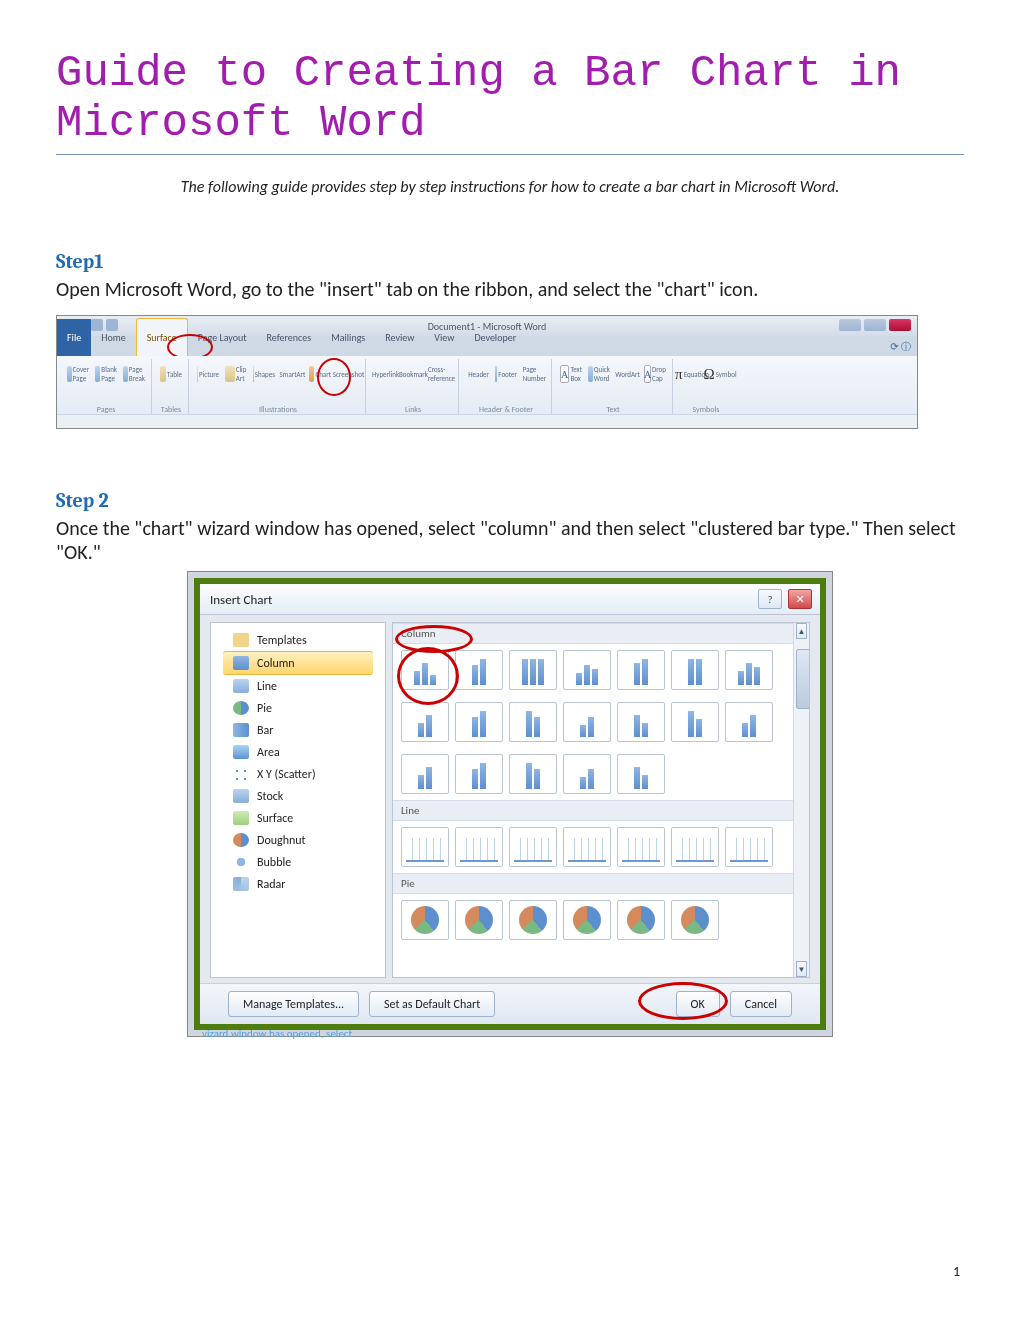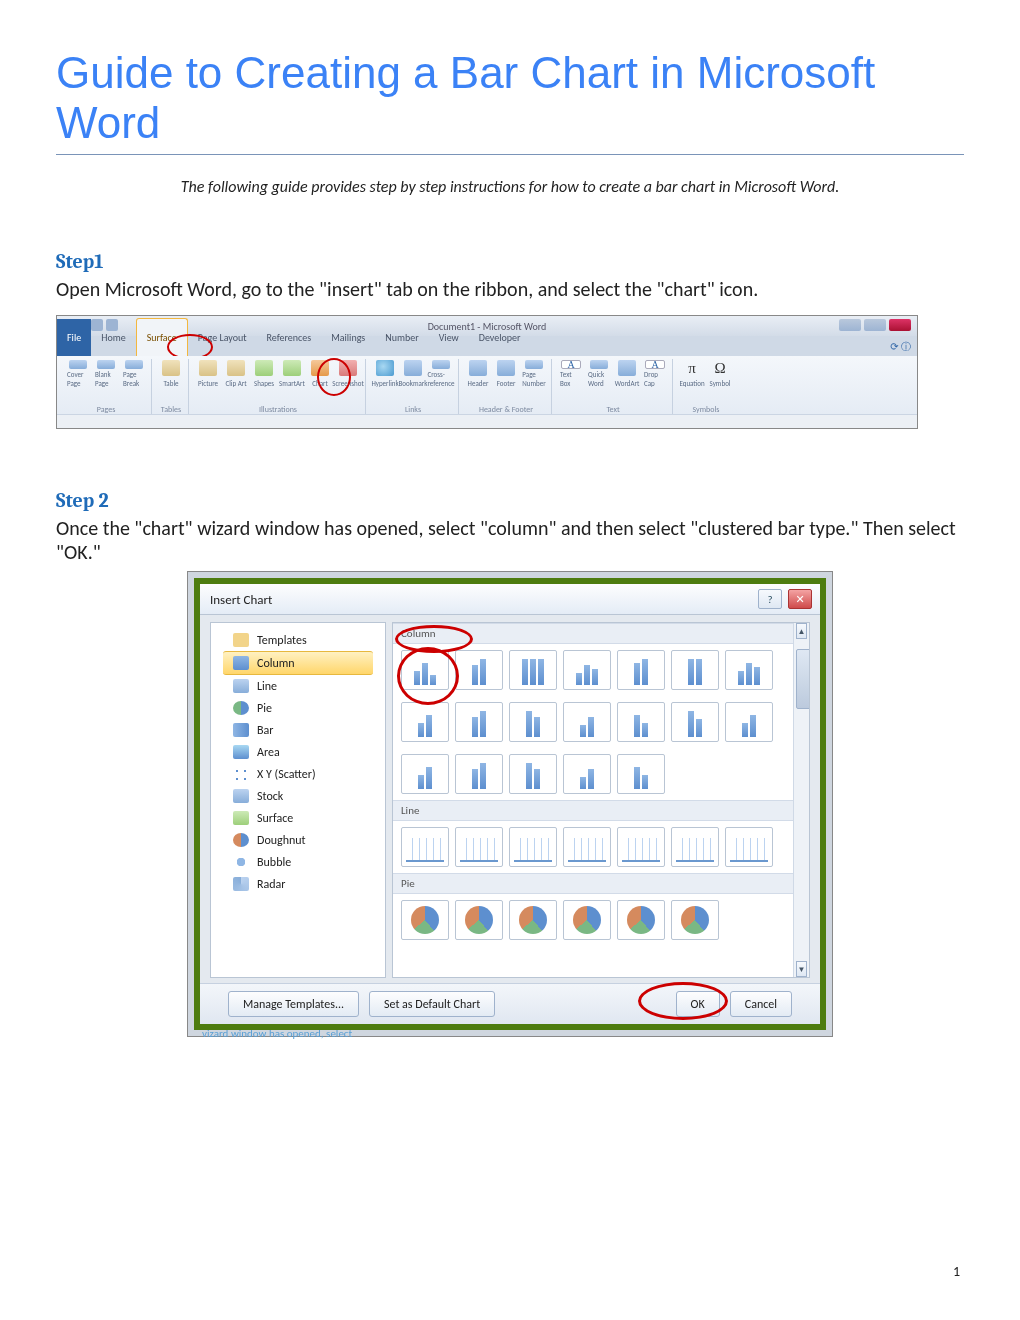--- a/index.html
+++ b/index.html
@@ -1,17 +1,17 @@
 <!DOCTYPE html>
 <html><head>
 <meta charset="utf-8">
 <style>
   html,body{margin:0;padding:0;background:#fff;font-family:Calibri,"Segoe UI",Arial,sans-serif;color:#222}
   .page{width:1020px;min-height:1320px;box-sizing:border-box;padding:48px 56px;position:relative}
-  .title{font-family:Liberation Sans, sans-serif;font-size:44px;color:#3b82f6;margin:0 0 6px;font-weight:400}
+  .title{font-family:Liberation Mono, monospace;font-size:44px;color:#a21caf;margin:0 0 6px;font-weight:400}
   .title-rule{border:none;border-bottom:1px solid #7a94b8;margin:0 0 22px}
   .intro{font-style:italic;text-align:center;font-size:16px;margin:0 0 54px}
   .step-h{font-family:Cambria,Georgia,serif;color:#1f6bb8;font-size:20px;font-weight:700;margin:0 0 4px}
   .step-body{font-size:20px;margin:0 0 14px}
   .screenshot{border:1px solid #888;display:block}
   .page-num{position:absolute;bottom:40px;right:60px;font-size:14px}
 
   
   .ss1{width:860px;height:112px;background:#dfe6ed;position:relative;overflow:hidden;margin:10px 0 60px}
   .ss1 .titlebar{height:20px;background:linear-gradient(#e9eef5,#d3dce8);display:flex;align-items:center;justify-content:center;font-size:10px;color:#556}
@@ -24,21 +24,21 @@
   .ss1 .wcls{background:linear-gradient(#d36,#a13)}
   .ss1 .tabs{position:absolute;top:20px;left:0;right:0;height:20px;background:#cfd9e6;display:flex;align-items:end;font-size:10px;color:#4a5568}
   .ss1 .tab{padding:12px 10px}
   .ss1 .tab.file{background:#2e64a6;color:#fff;border-radius:0 0 0 0}
   .ss1 .tab.active{background:#f1f4f8;border:1px solid #f3b73f;border-bottom:none;border-radius:3px 3px 0 0;color:#7a4f00}
   .ss1 .red-circ1{position:absolute;border:2px solid #c00;border-radius:50%;}
   .ss1 .rc-tab{top:18px;left:110px;width:42px;height:22px}
   .ss1 .ribbon{position:absolute;top:40px;left:0;right:0;height:58px;background:linear-gradient(#f4f7fb,#e4ebf4);display:flex;align-items:center;padding:2px 4px;gap:2px;border-bottom:1px solid #b7c4d6}
   .grp{display:flex;flex-direction:column;align-items:center;border-right:1px solid #c6d1e0;padding:1px 6px;height:54px;justify-content:space-between}
   .grp .icons{display:flex;gap:6px;align-items:end}
-  .ico{width:22px;height:28px;display:flex;flex-direction:column;align-items:center;justify-content:space-between;font-size:7px;color:#5a6b84;gap:1px}
+  .ico{width:22px;height:28px;display:flex;flex-direction:row;align-items:center;justify-content:center;font-size:7px;color:#5a6b84;gap:1px}
   .ico .g{width:18px;height:16px;border-radius:2px}
   .grp .lab{font-size:8px;color:#7d8aa0}
   .ico .g.blue{background:linear-gradient(#bcd3f0,#87add9)}
   .ico .g.tan{background:linear-gradient(#f0e2bc,#d9c287)}
   .ico .g.green{background:linear-gradient(#cdeab7,#9dcf7a)}
   .ico .g.orange{background:linear-gradient(#f5c89a,#e59a4a)}
   .ico .g.red{background:linear-gradient(#f2b0b0,#d97a7a)}
   .ico .g.globe{background:radial-gradient(circle at 40% 40%,#a8d8f2,#4a9ad0)}
   .ico .g.txt{background:#fff;border:1px solid #aab;position:relative}
   .ico .g.txt::after{content:"A";position:absolute;inset:0;display:flex;align-items:center;justify-content:center;font-size:10px;color:#2e64a6;font-family:Georgia,serif}
@@ -106,21 +106,21 @@
         <span class="wmax"></span>
         <span class="wcls"></span>
       </div>
     <div class="tabs">
       <div class="tab file">File</div>
       <div class="tab">Home</div>
       <div class="tab active">Surface</div>
       <div class="tab">Page Layout</div>
       <div class="tab">References</div>
       <div class="tab">Mailings</div>
-      <div class="tab">Number</div>
+      <div class="tab">Review</div>
       <div class="tab">View</div>
       <div class="tab">Developer</div>
     </div>
     <div class="help">⟳ ⓘ</div>
     <div class="red-circ1 rc-tab"></div>
 
     <div class="ribbon">
       <div class="grp">
         <div class="icons">
           <div class="ico">

